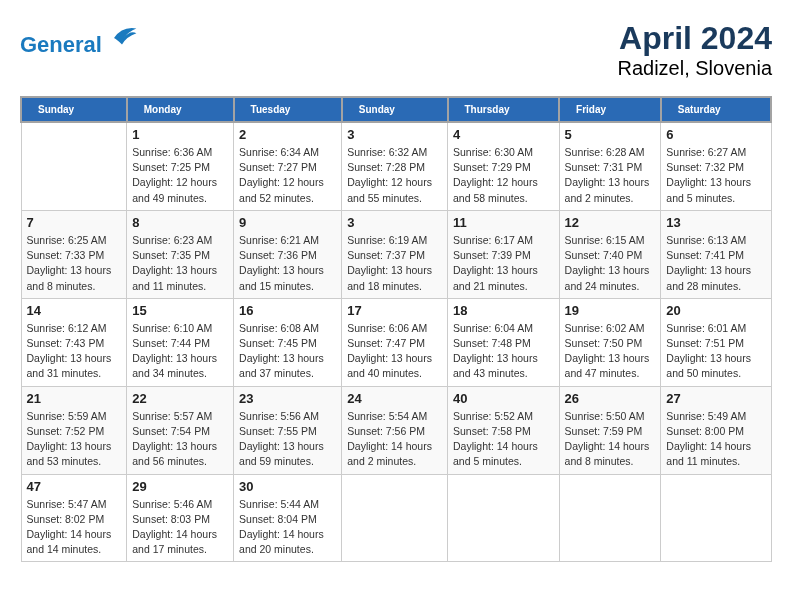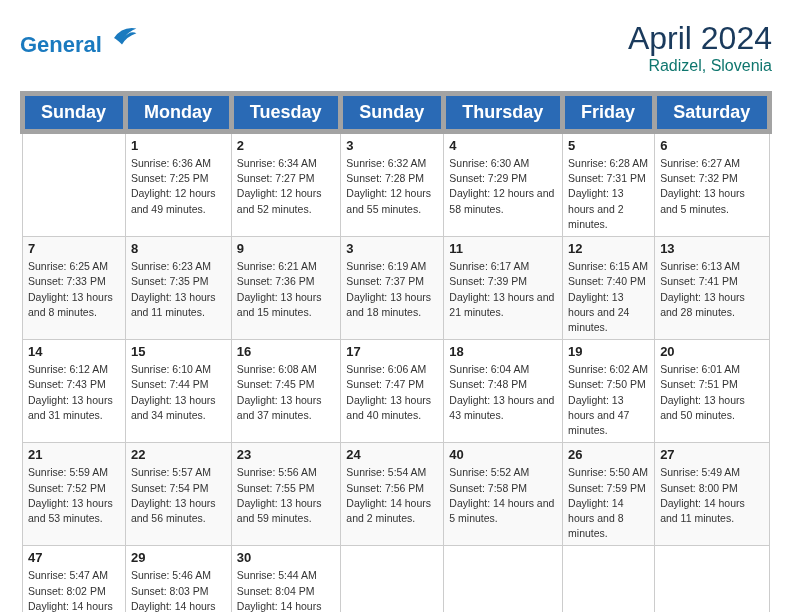--- a/index.html
+++ b/index.html
@@ -32,40 +32,40 @@
     .logo-icon {
       width: 32px;
       height: 32px;
       margin-left: 4px;
     }
     .title-block {
       text-align: right;
     }
     .month-title {
       font-size: 32px;
-      font-weight: normal;
+      font-weight: bold;
       color: #1a3a5c;
     }
     .location {
-      font-size: 16px;
-      color: #0f766e;
+      font-size: 20px;
+      color: #000000;
     }
     table {
       width: 100%;
       border-collapse: collapse;
       font-size: 11px;
     }
     thead tr th {
       background-color: #2a6ab5;
       color: #fff;
       padding: 6px 16px;
       text-align: left;
-      font-size: 18px;
-      font-weight: bold;
-      border: 5px solid #a3a3a3;
+      font-size: 10px;
+      font-weight: bold;
+      border: 2px solid #a3a3a3;
     }
     tbody tr td {
       border: 1px solid #ccc;
       vertical-align: top;
       padding: 4px 5px;
       min-height: 80px;
       height: 80px;
       background: #fff;
     }
     tbody tr:nth-child(even) td {

